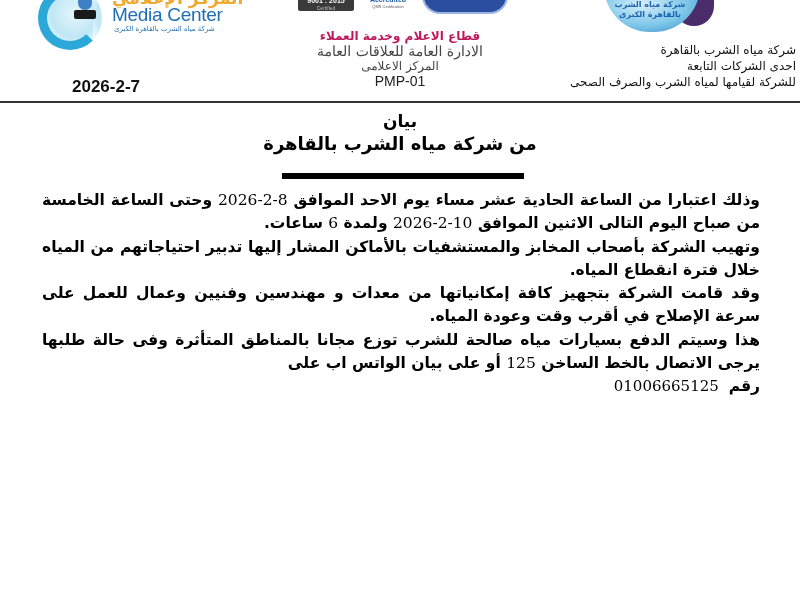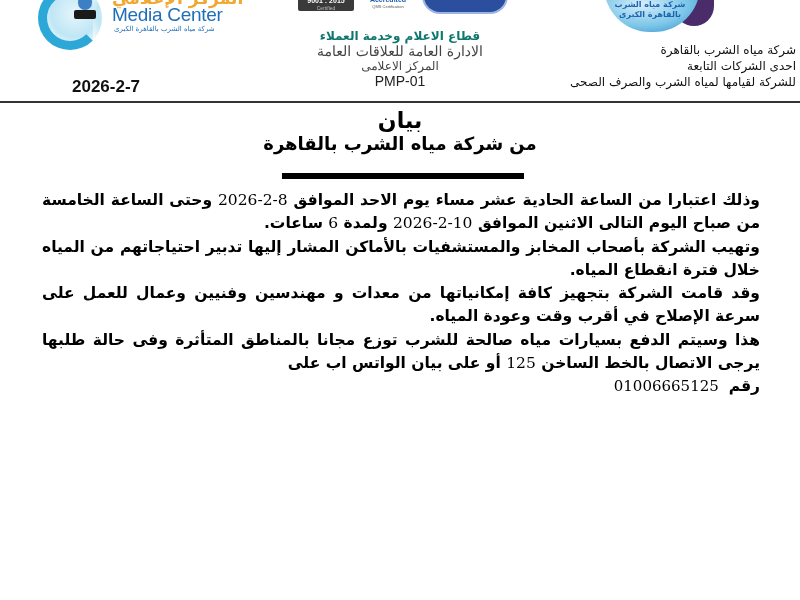--- a/index.html
+++ b/index.html
@@ -21,38 +21,38 @@
   .date { position: absolute; left: 72px; top: 77px; font-family: "Liberation Sans", sans-serif; font-weight: bold; font-size: 17px; color: #111; }
 
   .cert-row { position: absolute; left: 298px; top: -4px; height: 20px; display: flex; gap: 10px; align-items: flex-start; }
   .cert-iso { width: 56px; height: 15px; background: #3a3a3a; border-radius: 2px; color: #fff; font-family: "Liberation Sans", sans-serif; font-weight: bold; font-size: 7px; text-align: center; line-height: 9px; }
   .cert-iso small { display: block; font-size: 5px; color: #bbb; line-height: 6px; font-weight: normal; }
   .cert-acc { width: 48px; height: 15px; color: #1d5fa8; font-family: "Liberation Sans", sans-serif; font-weight: bold; font-size: 7px; text-align: center; line-height: 8px; }
   .cert-acc small { display: block; font-size: 4px; color: #555; font-weight: normal; line-height: 5px; }
   .cert-seal { width: 86px; height: 18px; border-radius: 0 0 43px 43px; background: #2b4f9e; border: 2px solid #9db5e4; border-top: none; }
 
   .center-block { position: absolute; left: 300px; top: 28px; width: 200px; text-align: center; direction: rtl; }
-  .center-block .l1 { font-weight: bold; font-size: 12px; color: #0f766e; line-height: 16px; }
+  .center-block .l1 { font-weight: bold; font-size: 12px; color: #be185d; line-height: 16px; }
   .center-block .l2 { font-size: 14px; color: #444; line-height: 15px; font-family: "DejaVu Serif", serif; }
   .center-block .l3 { font-size: 12px; color: #444; line-height: 15px; font-family: "DejaVu Serif", serif; }
   .center-block .l4 { font-family: "Liberation Sans", sans-serif; font-size: 14px; color: #222; line-height: 14px; direction: ltr; }
 
   .logo-right { position: absolute; left: 604px; top: -14px; width: 110px; height: 48px; }
   .logo-right .blob { position: absolute; left: 0; top: 0; width: 96px; height: 46px; border-radius: 0 0 48px 48px; background: radial-gradient(ellipse at 40% 40%, #d6eefa 0%, #7cc6e8 55%, #2f88c8 100%); }
   .logo-right .purple { position: absolute; left: 70px; top: 0; width: 40px; height: 40px; border-radius: 0 0 30px 30px; background: #4a2c6a; }
   .logo-right .t1 { position: absolute; left: 6px; top: 14px; width: 80px; text-align: center; direction: rtl; font-size: 8px; font-weight: bold; color: #1d63b0; line-height: 10px; }
 
   .right-block { position: absolute; left: 552px; top: 42px; width: 244px; text-align: right; direction: rtl; font-size: 12px; line-height: 16px; color: #111; }
   .right-block div { white-space: nowrap; }
 
   .header-rule { position: absolute; left: 0; top: 101px; width: 800px; height: 2px; background: #333; }
 
   
   .title { position: absolute; left: 0; top: 110px; width: 800px; text-align: center; direction: rtl; font-weight: bold; color: #000; }
-  .title .t1 { font-size: 22px; line-height: 22px; }
+  .title .t1 { font-size: 17px; line-height: 22px; }
   .title .t2 { font-size: 18px; line-height: 24px; }
   .title-bar { position: absolute; left: 282px; top: 173px; width: 242px; height: 6px; background: #000; }
 
   
   .body { position: absolute; left: 42px; top: 189px; width: 718px; direction: rtl; text-align: justify; text-align-last: right; font-weight: bold; font-size: 15.5px; line-height: 23.3px; color: #000; }
   .body p { margin: 0; }
   .body .num { font-family: "DejaVu Serif", serif; font-weight: normal; }
   .body .last { display: flex; direction: rtl; gap: 10px; align-items: baseline; }
   .body .phone { font-family: "DejaVu Serif", serif; font-weight: normal; font-size: 15px; direction: ltr; }
 </style>

